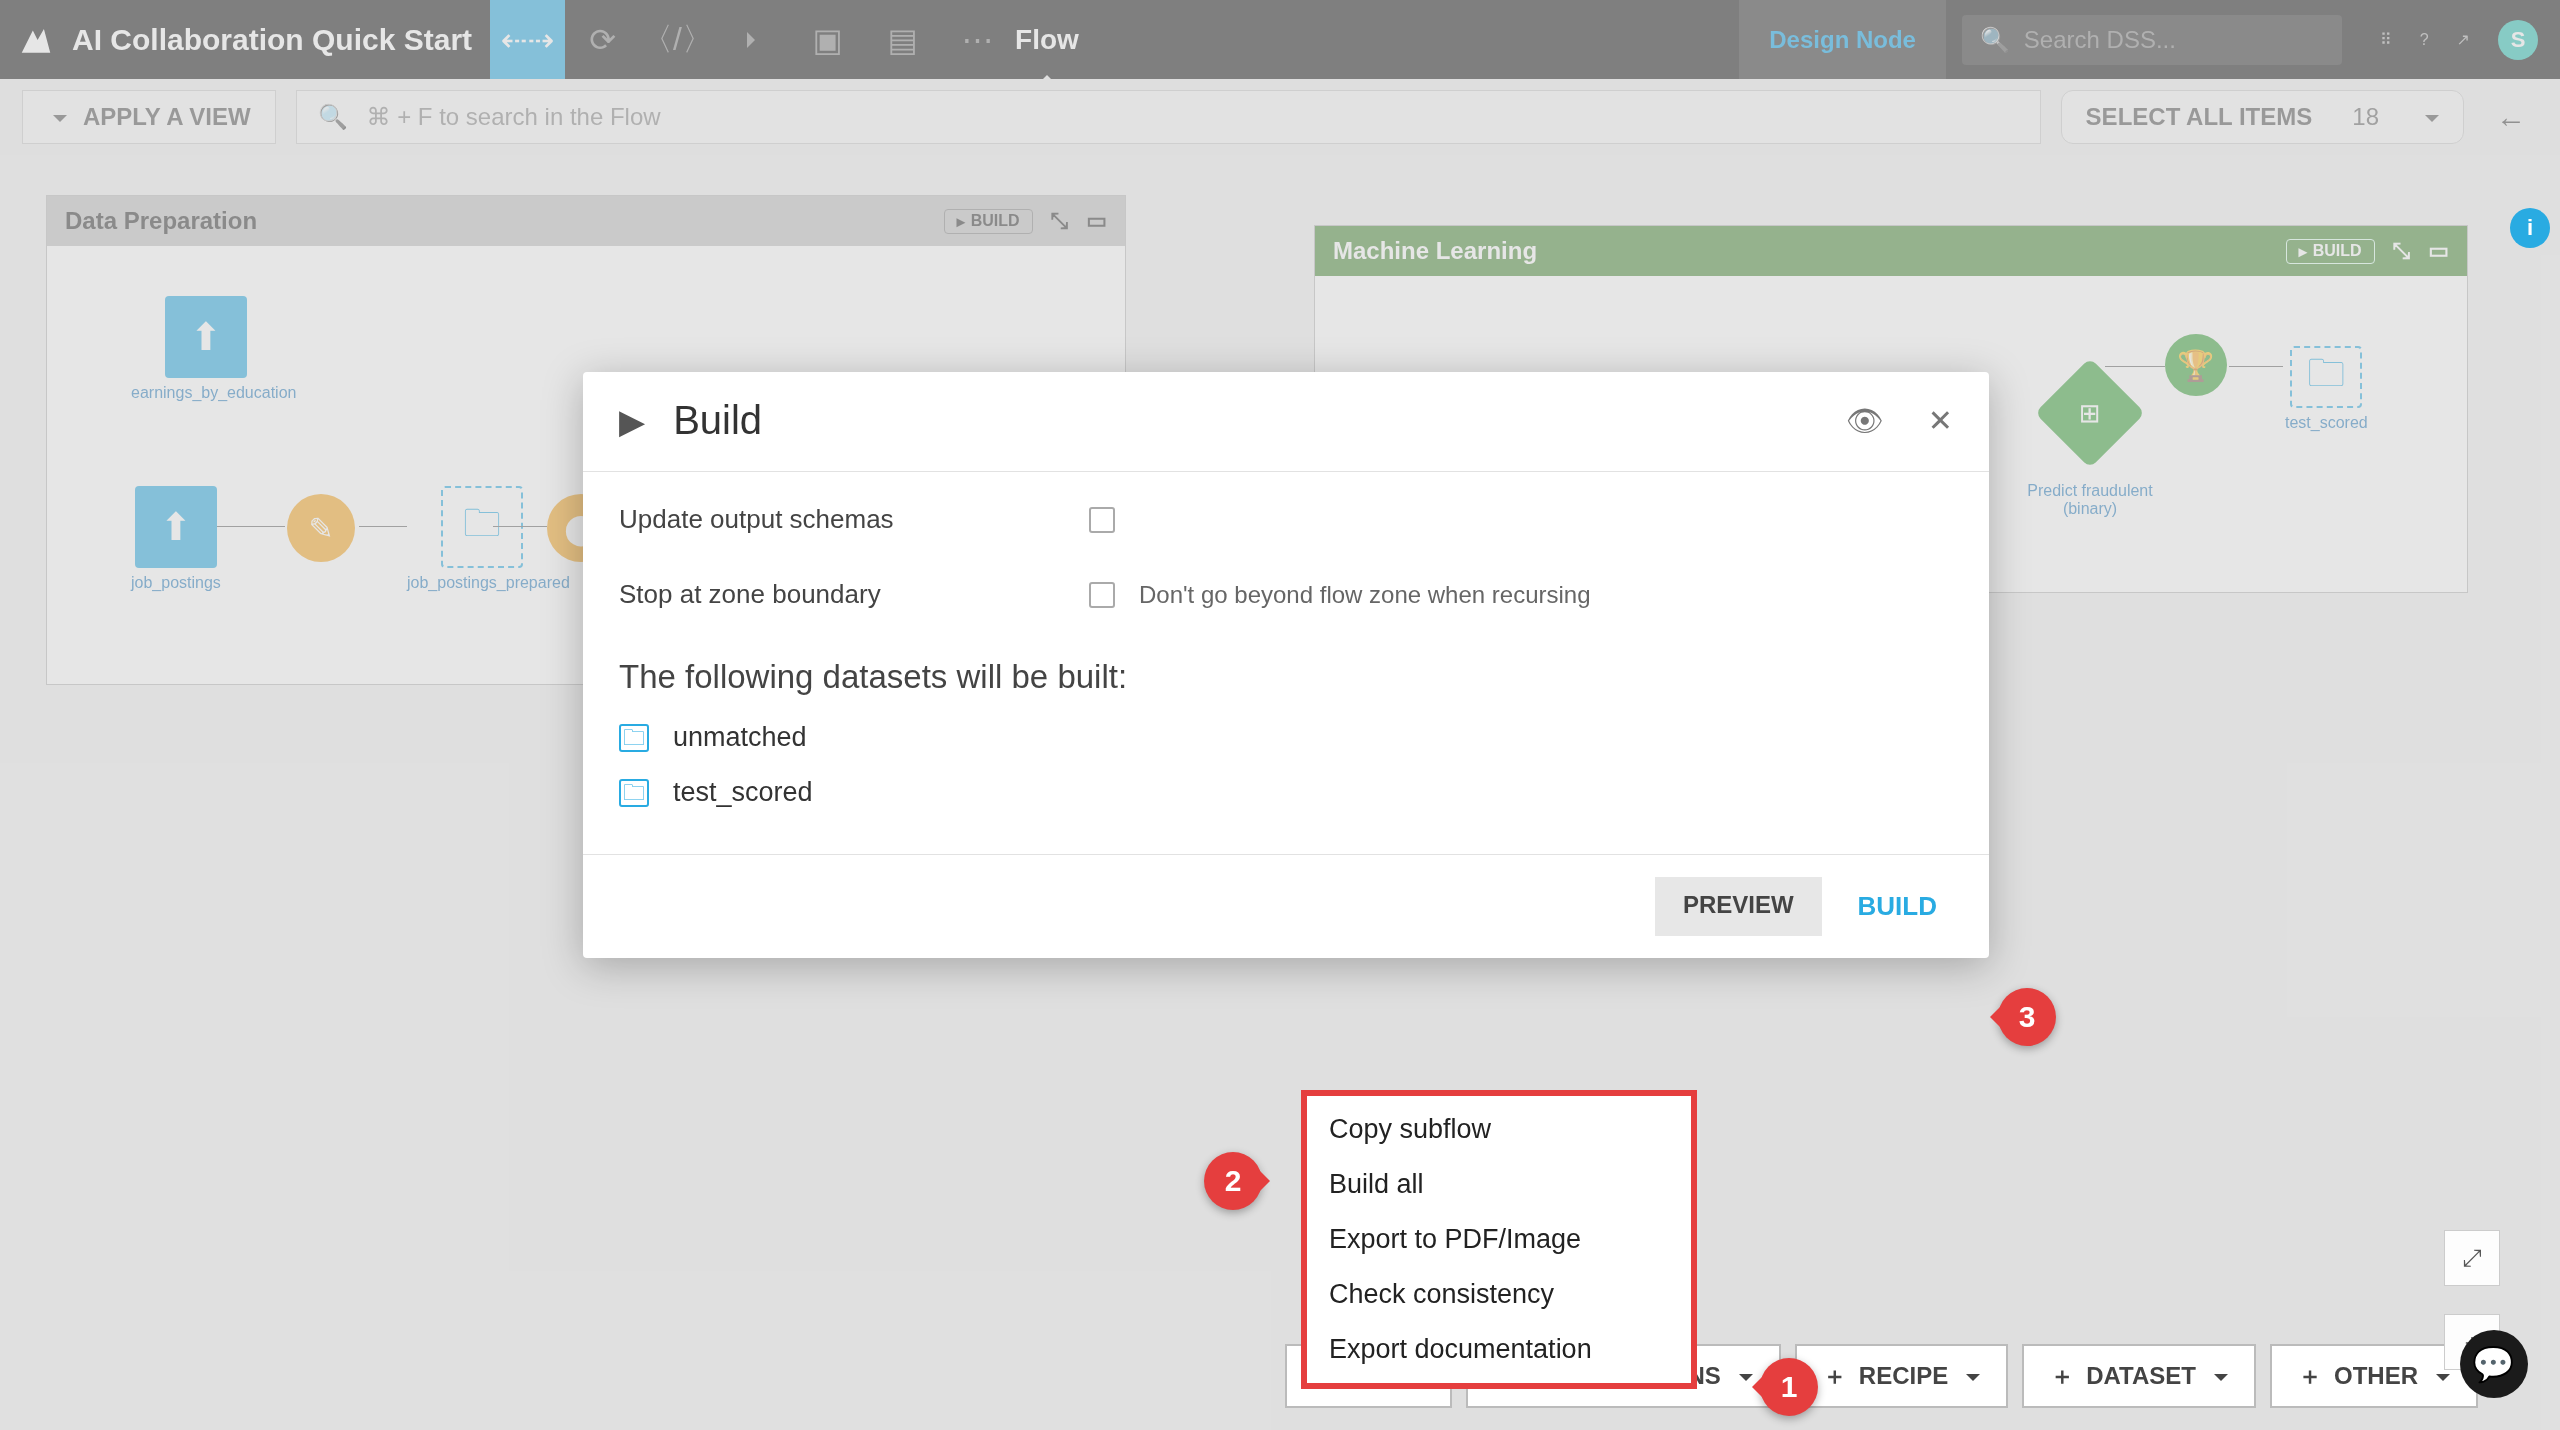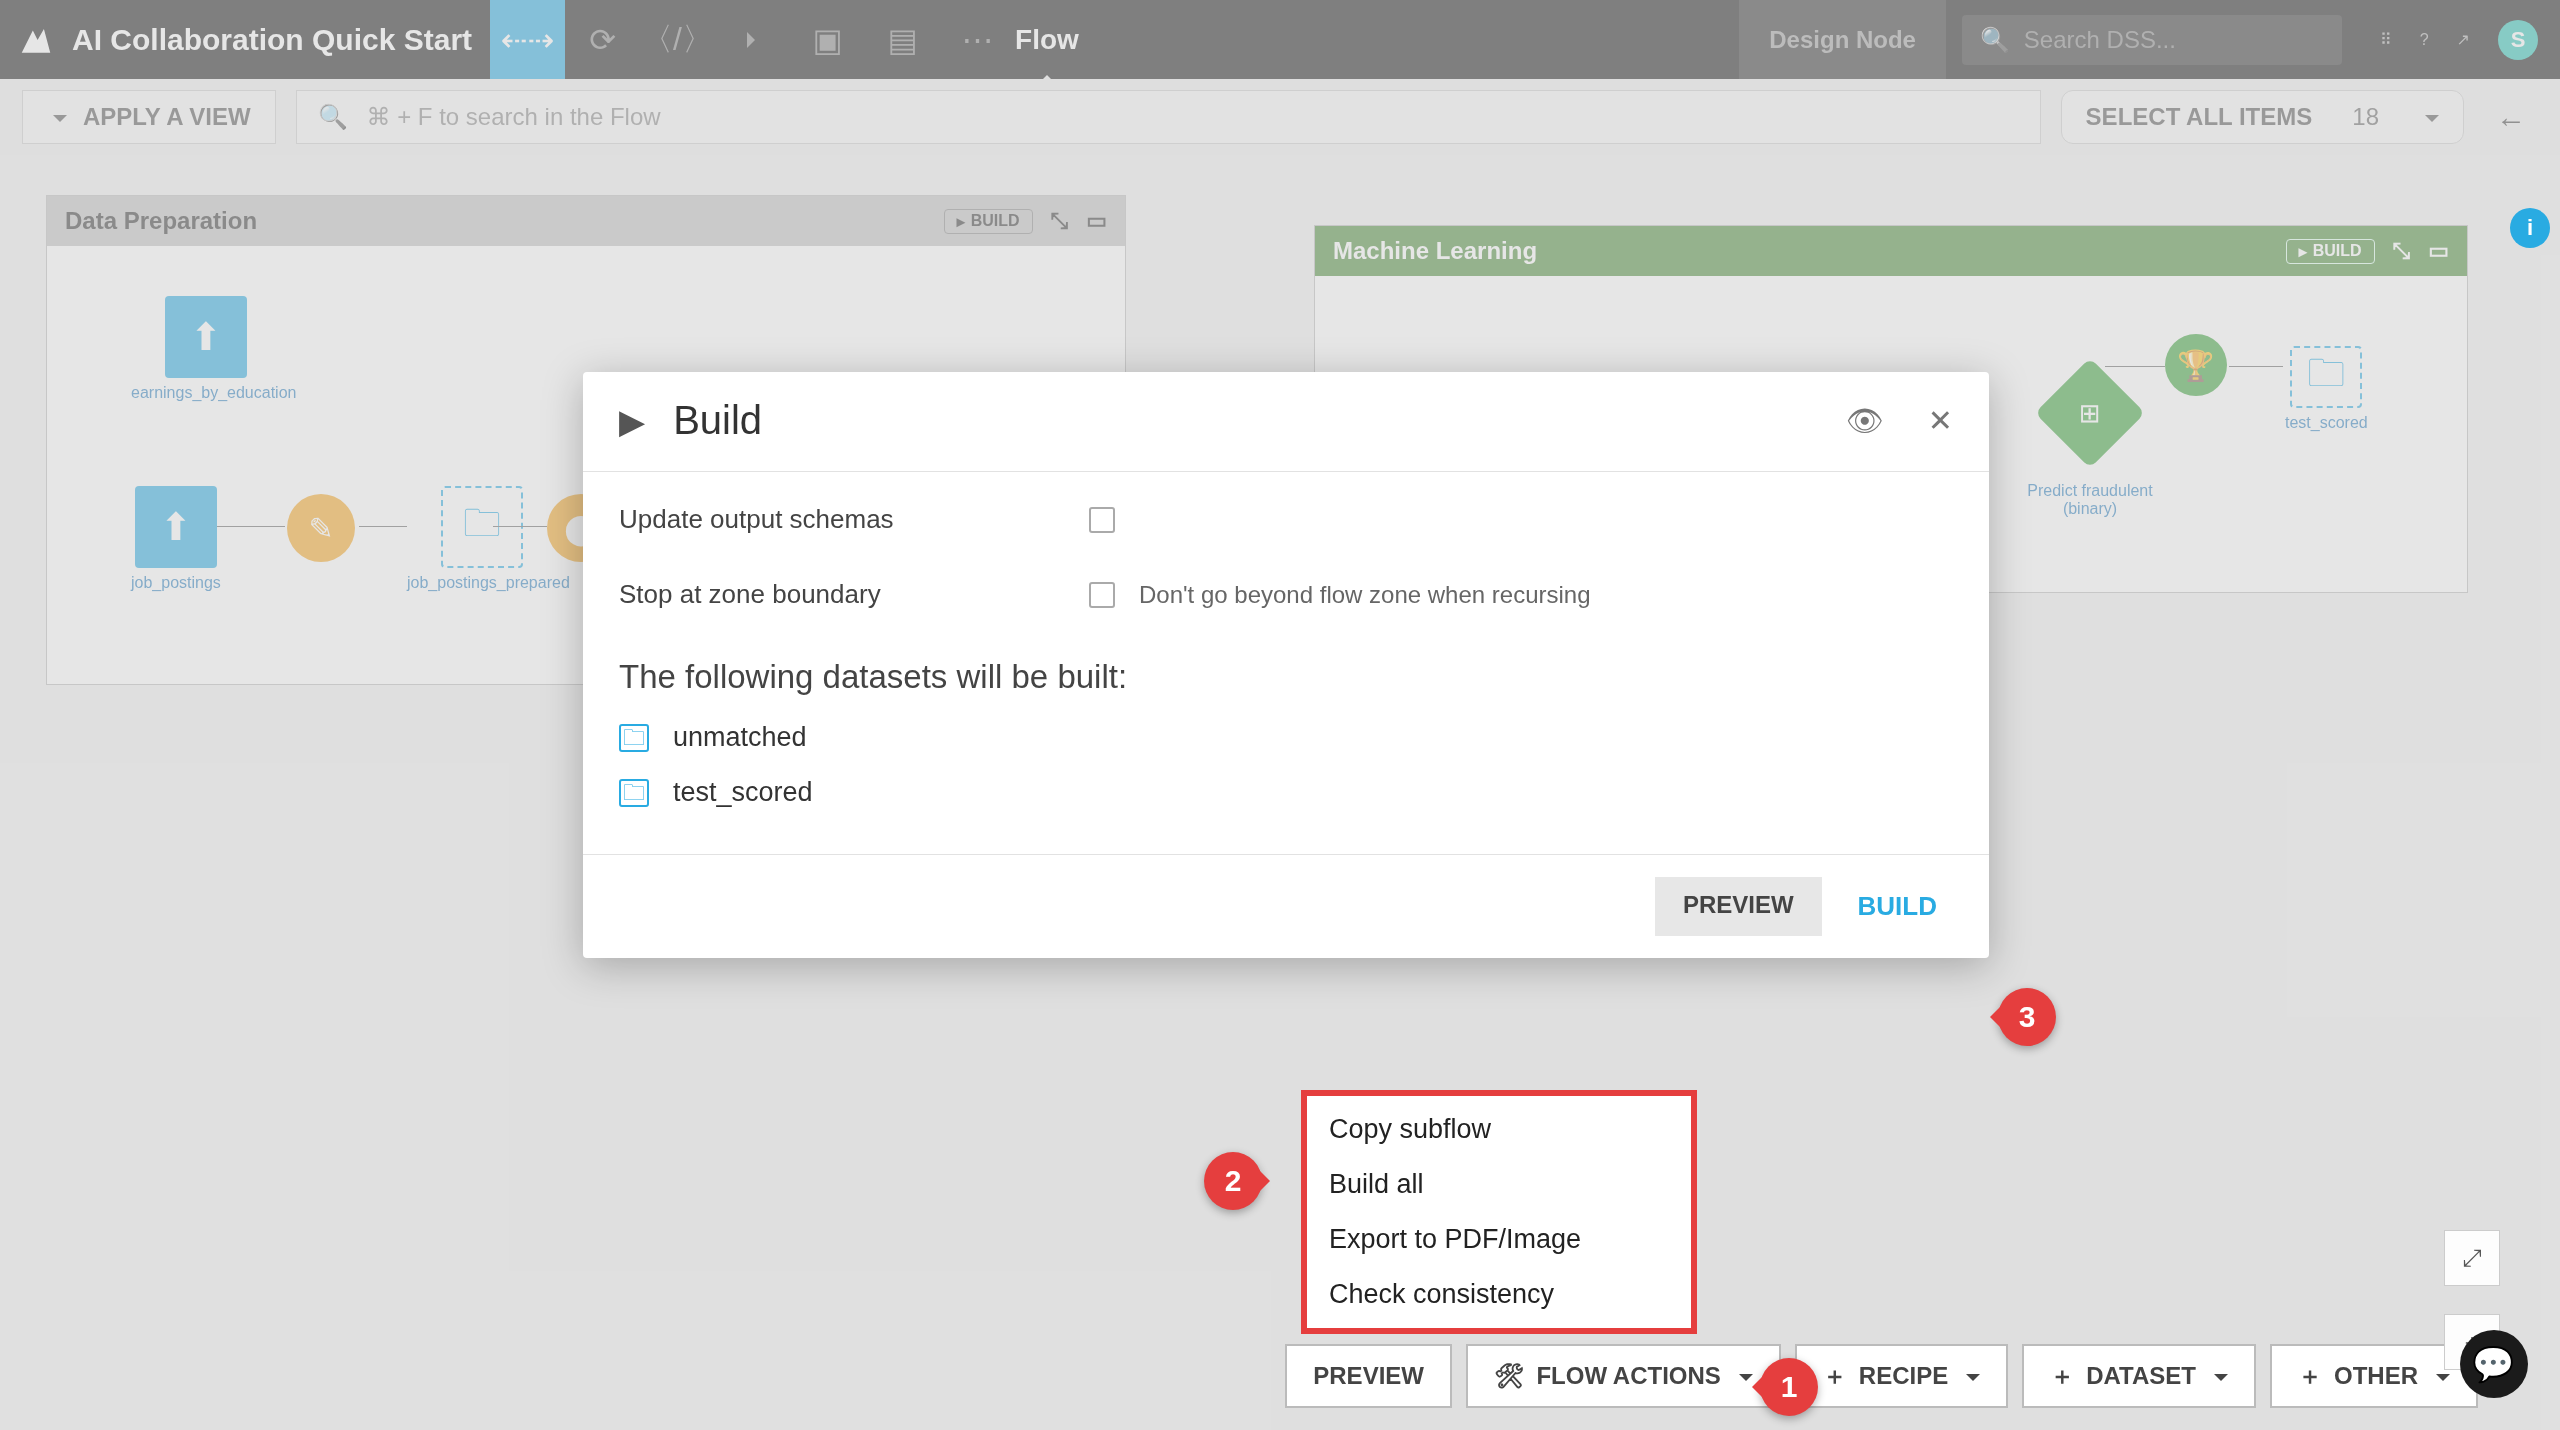--- a/index.html
+++ b/index.html
@@ -7,21 +7,21 @@
 
   
   .topbar { height: 79px; background: #1b1b1b; display: flex; align-items: center; color: #ccc; }
   .topbar .logo { width: 72px; height: 100%; display:flex;align-items:center;justify-content:center; }
   .topbar .title { color:#fff; font-size:30px; font-weight:600; padding-right:18px; }
   .topbar .icon-btn { width:75px; height:100%; display:flex;align-items:center;justify-content:center;color:#888; font-size:32px; }
   .topbar .icon-btn.active { background:#29abe2; color:#fff; }
   .topbar .flow-lbl { color:#fff; font-weight:700; font-size:28px; position:relative; }
   .topbar .flow-lbl::after { content:""; position:absolute; bottom:-29px; left:50%; transform:translateX(-50%); border:10px solid transparent; border-bottom-color:#eee; }
   .topbar .spacer { flex:1; }
-  .topbar .design-node { background:#333; color:#a3a3a3; font-weight:600; font-size:24px; padding:0 30px; height:100%; display:flex; align-items:center; }
+  .topbar .design-node { background:#333; color:#0ea5e9; font-weight:600; font-size:24px; padding:0 30px; height:100%; display:flex; align-items:center; }
   .topbar .search { width:380px; height:50px; background:#333; border-radius:4px; margin:0 16px; display:flex; align-items:center; padding:0 18px; gap:14px; color:#888; font-size:24px; }
   .topbar .right-icons { display:flex; align-items:center; gap:28px; padding:0 22px; color:#aaa; }
   .topbar .avatar { width:40px; height:40px; border-radius:50%; background:#2ec4b6; color:#fff; display:flex;align-items:center;justify-content:center; font-size:22px; font-weight:600; }
 
   
   .toolbar { height:76px; display:flex; align-items:center; gap:20px; padding:16px 22px; background:#eee; }
   .toolbar .btn { background:#f7f7f7; border:1px solid #ccc; height:54px; display:flex; align-items:center; gap:16px; padding:0 24px; font-size:24px; font-weight:700; color:#555; }
   .toolbar .search-flow { flex:1; background:#f7f7f7; border:1px solid #ccc; height:54px; display:flex; align-items:center; gap:18px; padding:0 22px; color:#888; font-size:24px; }
   .toolbar .select-all { display:flex; align-items:center; gap:40px;border-radius:12px; }
   .toolbar .select-all .count { font-weight:400; color:#666; }
@@ -246,20 +246,21 @@
     <div class="pv">PREVIEW</div>
     <div class="bd">BUILD</div>
   </div>
 </div>
 
 <div class="fa-menu">
   <div class="mi">Copy subflow</div>
   <div class="mi">Build all</div>
   <div class="mi">Export to PDF/Image</div>
   <div class="mi">Check consistency</div>
+  <div class="mi">Export documentation</div>
 </div>
 
 <div class="bottom">
   <div class="bb">PREVIEW</div>
   <div class="bb">
       <span>🛠</span>
       <span>FLOW ACTIONS</span>
       <span class="chev"></span>
     </div>
   <div class="bb">

